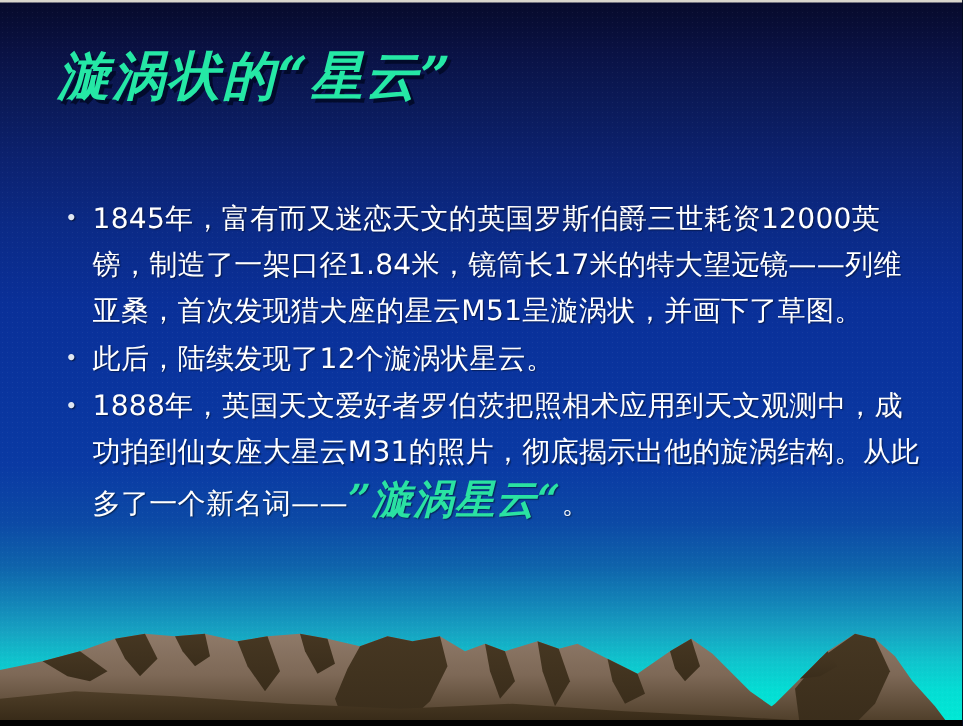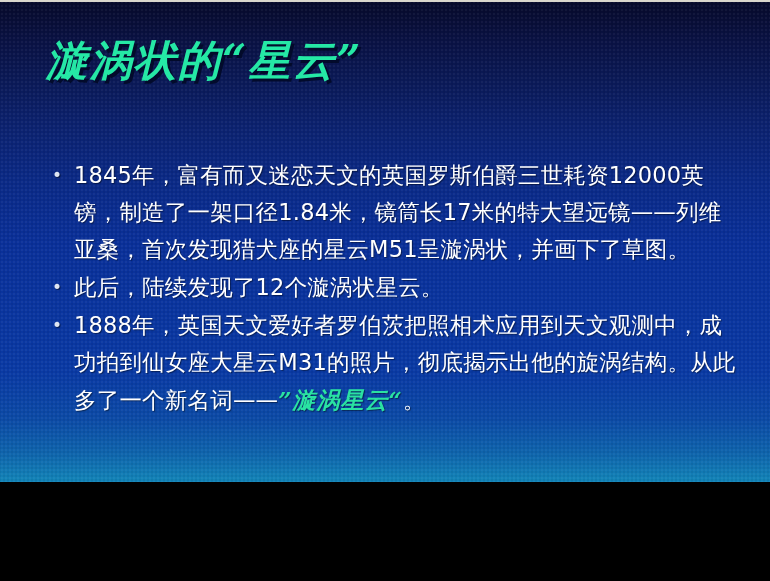--- a/index.html
+++ b/index.html
@@ -8,21 +8,21 @@
     padding: 0;
     background: #000;
   }
   body {
     font-family: "DejaVu Sans", sans-serif;
   }
 
   #slide {
     position: relative;
     width: 770px;
-    height: 482px;
+    height: 576px;
     overflow: hidden;
     background: #06143f;
   }
 
   
   #top-edge {
     position: absolute;
     top: 0; left: 0;
     width: 770px;
     height: 2px;
@@ -128,21 +128,21 @@
     flex: 1 1 auto;
     color: #ffffff;
     font-size: 22.5px;
     line-height: 37px;
     letter-spacing: .2px;
     text-shadow: 1px 1px 1px rgba(0,0,0,.45);
     word-break: break-all;
   }
   .accent {
     color: #2ae2a2;
-    font-size: 23px;
+    font-size: 32px;
     letter-spacing: 1px;
     text-shadow: 1px 1px 1px rgba(0,0,0,.45);
   }
 </style>
 </head>
 <body>
 
 <div id="slide">
 
   <div id="top-edge"></div>

